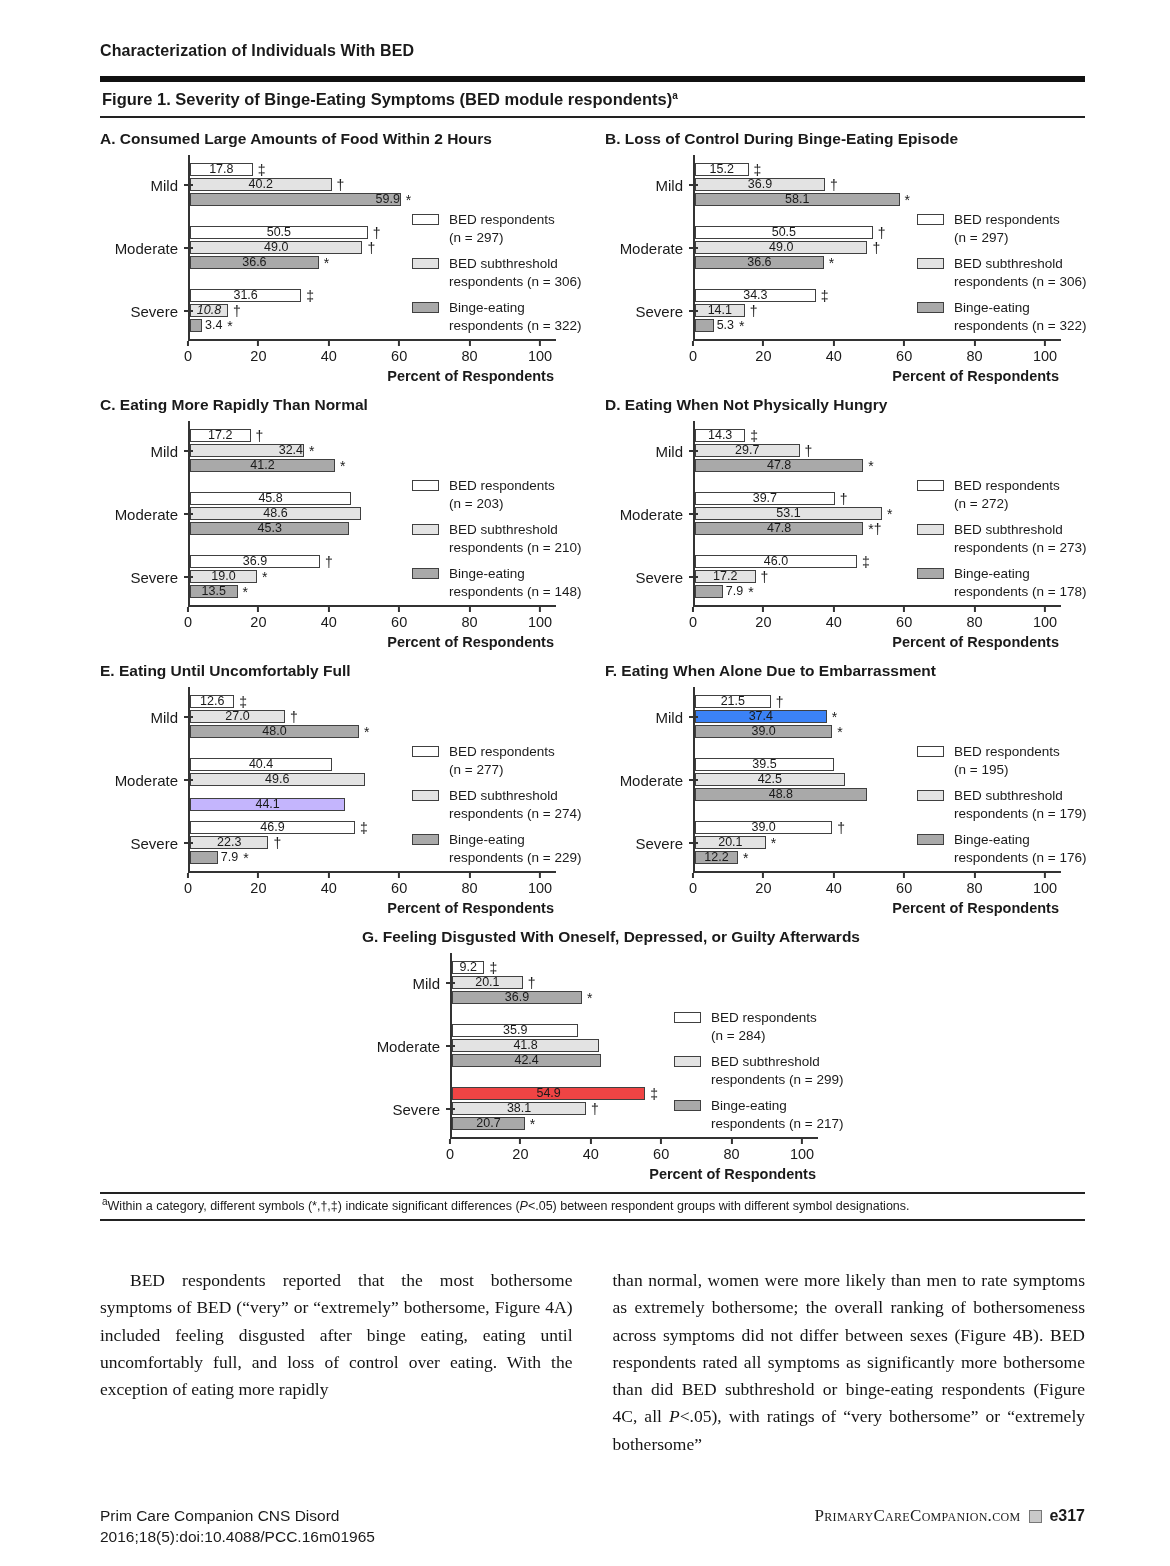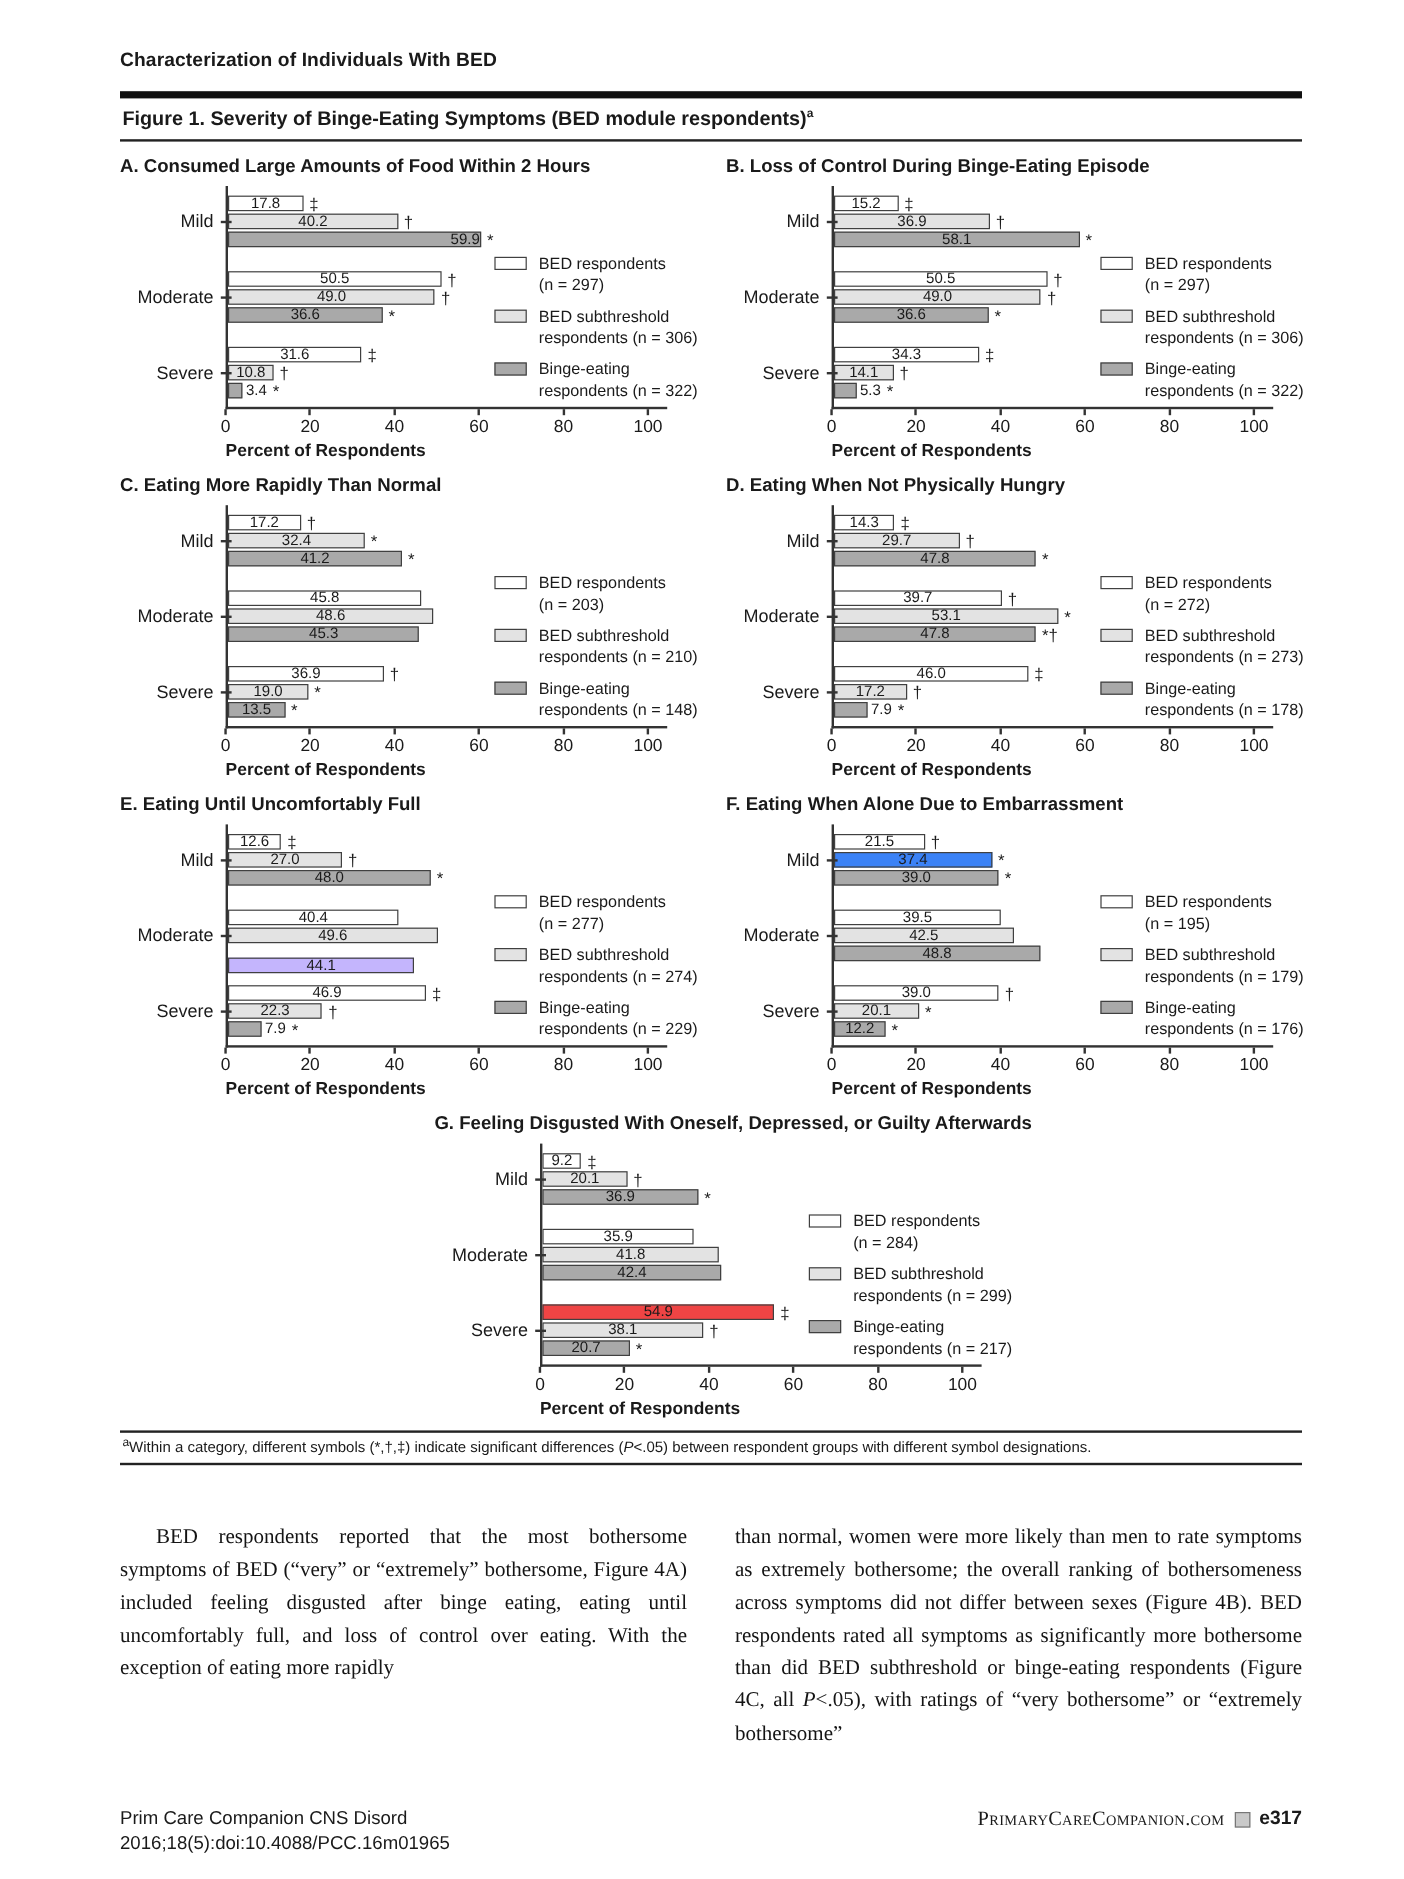--- a/index.html
+++ b/index.html
@@ -44,21 +44,21 @@
     height:13px; border:1.5px solid #404040; box-sizing:border-box;
     display:flex; align-items:center; justify-content:center; flex:none;
   }
   .bar-val { font-size:12.5px; line-height:1; }
   .bar-val-out { font-size:12.5px; line-height:1; margin-left:3px; }
   .sym { font-size:14px; line-height:1; margin-left:5px; }
   .axis-row { position:relative; height:26px; width:366px; }
   .tick-wrap { position:absolute; top:0; transform:translateX(-50%); display:flex; flex-direction:column; align-items:center; }
   .tick-mark { width:2px; height:5px; background:#333; }
   .tick-label { font-size:14.5px; margin-top:2px; }
-  .xlabel { width:366px; text-align:left; font-size:14.5px; font-weight:bold; margin-top:1px; }
+  .xlabel { width:366px; text-align:right; font-size:14.5px; font-weight:bold; margin-top:1px; }
   .legend { position:absolute; left:312px; top:56px; width:195px; }
   .leg-entry { display:flex; margin-bottom:9px; }
   .swatch { width:27px; height:11px; border:1.5px solid #404040; box-sizing:border-box; margin:3px 10px 0 0; flex:none; }
   .leg-text { font-size:13.5px; line-height:1.3; }
   .g-row .panel { margin-left:262px; margin-bottom:0; width:520px; }
   .footnote {
     margin-top:10px; border-top:2px solid #222; border-bottom:2px solid #222;
     padding:5px 2px 6px; font-size:12.5px;
   }
   .footnote .it, .columns .it { font-style:italic; }
@@ -142,21 +142,21 @@
               <div class="group">
                 <span class="cat-tick"></span>
                 <div class="cat-label">Severe</div>
                 <div class="bar-row">
                   <div class="bar" style="width: 111.232px; background: rgb(255, 255, 255); border-color: rgb(64, 64, 64);">
                     <span class="bar-val">31.6</span>
                   </div>
                   <span class="sym">‡</span>
                 </div>
                 <div class="bar-row">
-                  <div class="bar" style="width: 38.016px; background: rgb(227, 227, 227); border-color: rgb(64, 64, 64);">
+                  <div class="bar" style="width: 38.016px; background: rgb(227, 227, 227); border-color: rgb(64, 64, 64); font-style: italic;">
                     <span class="bar-val">10.8</span>
                   </div>
                   <span class="sym">†</span>
                 </div>
                 <div class="bar-row">
                   <div class="bar" style="width: 11.968px; background: rgb(169, 169, 169); border-color: rgb(64, 64, 64);"></div>
                   <span class="bar-val-out">3.4</span>
                   <span class="sym">*</span>
                 </div>
               </div>
@@ -342,21 +342,21 @@
               <div class="group">
                 <span class="cat-tick"></span>
                 <div class="cat-label">Mild</div>
                 <div class="bar-row">
                   <div class="bar" style="width: 60.544px; background: rgb(255, 255, 255); border-color: rgb(64, 64, 64);">
                     <span class="bar-val">17.2</span>
                   </div>
                   <span class="sym">†</span>
                 </div>
                 <div class="bar-row">
-                  <div class="bar" style="width: 114.048px; background: rgb(227, 227, 227); border-color: rgb(64, 64, 64);">
+                  <div class="bar" style="width: 114.048px; background: rgb(227, 227, 227); border-color: rgb(64, 64, 64); justify-content: flex-end;">
                     <span class="bar-val">32.4</span>
                   </div>
                   <span class="sym">*</span>
                 </div>
                 <div class="bar-row">
                   <div class="bar" style="width: 145.024px; background: rgb(169, 169, 169); border-color: rgb(64, 64, 64);">
                     <span class="bar-val">41.2</span>
                   </div>
                   <span class="sym">*</span>
                 </div>

